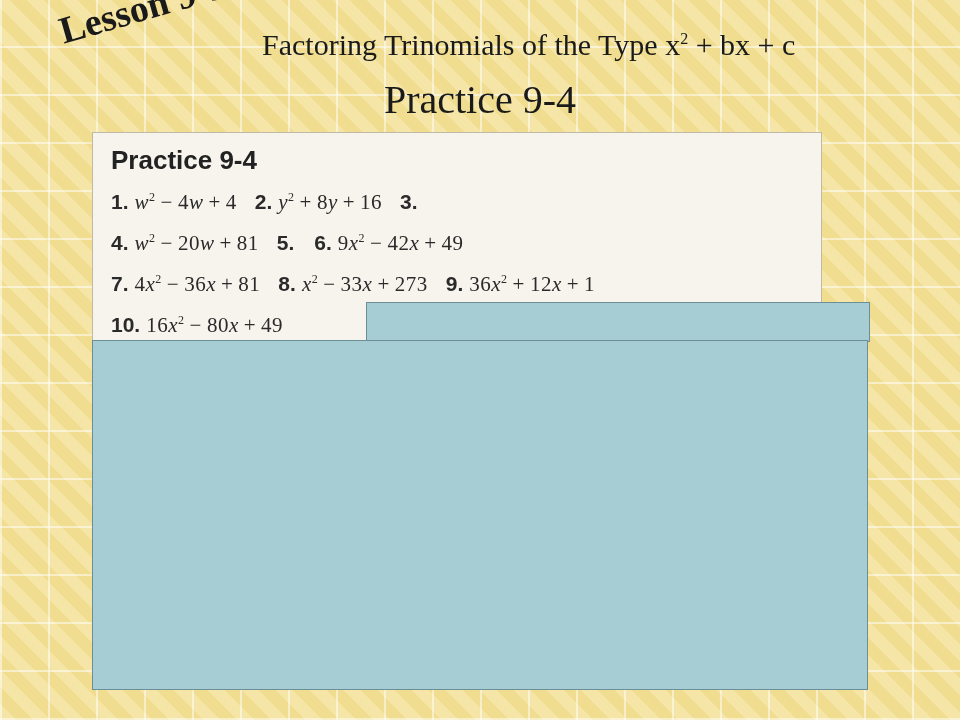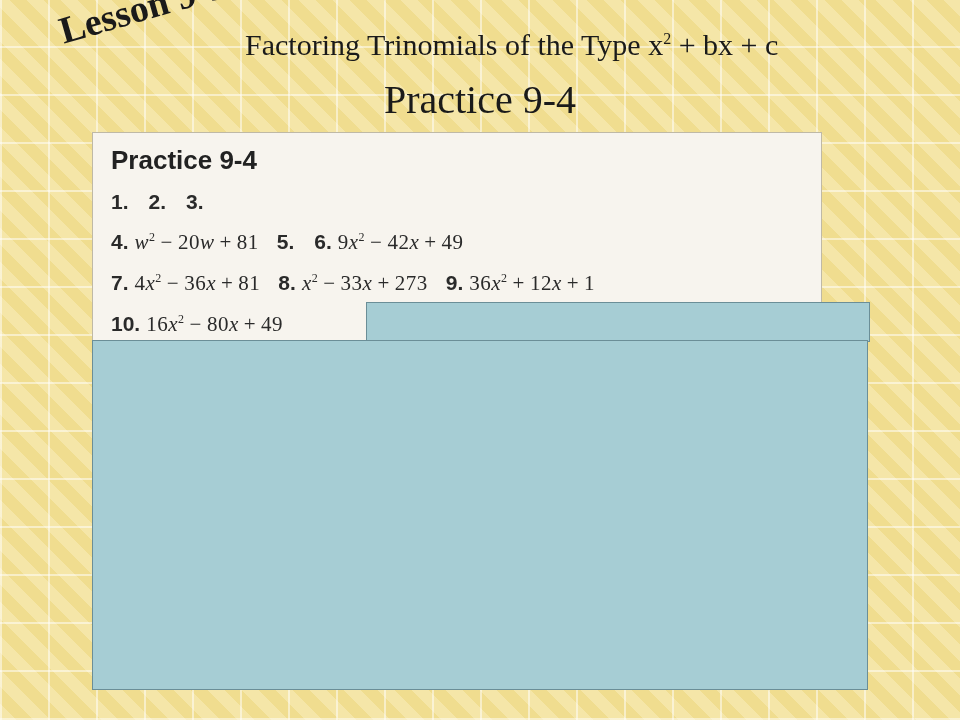--- a/index.html
+++ b/index.html
@@ -22,21 +22,21 @@
     top: 10px;
     transform: rotate(-16deg);
     transform-origin: left top;
     font-family: "Comic Sans MS", "Chalkboard SE", cursive;
     font-weight: 700;
     font-size: 38px;
     color: #1a1a1a;
   }
   .lesson-title {
     position: absolute;
-    left: 245px;
+    left: 262px;
     top: 28px;
     font-family: "Comic Sans MS", "Chalkboard SE", cursive;
     font-size: 30px;
     color: #1a1a1a;
     white-space: nowrap;
   }
   .lesson-title sup {
     font-size: 16px;
     vertical-align: super;
     line-height: 0;
@@ -112,23 +112,25 @@
   </div>
 
   <div class="practice-title">Practice 9-4</div>
 
   <div class="panel">
     <div class="panel-heading">Practice 9-4</div>
 
     <div class="problem-row">
       <span class="problem">
         <span class="pn">1.</span>
+        <span class="expr"><span class="coef"></span><span>w</span><sup>2</sup><span class="op">−</span><span class="coef">4</span><span>w</span><span class="op">+</span><span class="num">4</span></span>
       </span>
       <span class="problem">
         <span class="pn">2.</span>
+        <span class="expr"><span class="coef"></span><span>y</span><sup>2</sup><span class="op">+</span><span class="coef">8</span><span>y</span><span class="op">+</span><span class="num">16</span></span>
       </span>
       <span class="problem">
         <span class="pn">3.</span>
       </span>
     </div>
 
     <div class="problem-row">
       <span class="problem">
         <span class="pn">4.</span>
         <span class="expr"><span class="coef"></span><span>w</span><sup>2</sup><span class="op">−</span><span class="coef">20</span><span>w</span><span class="op">+</span><span class="num">81</span></span>

